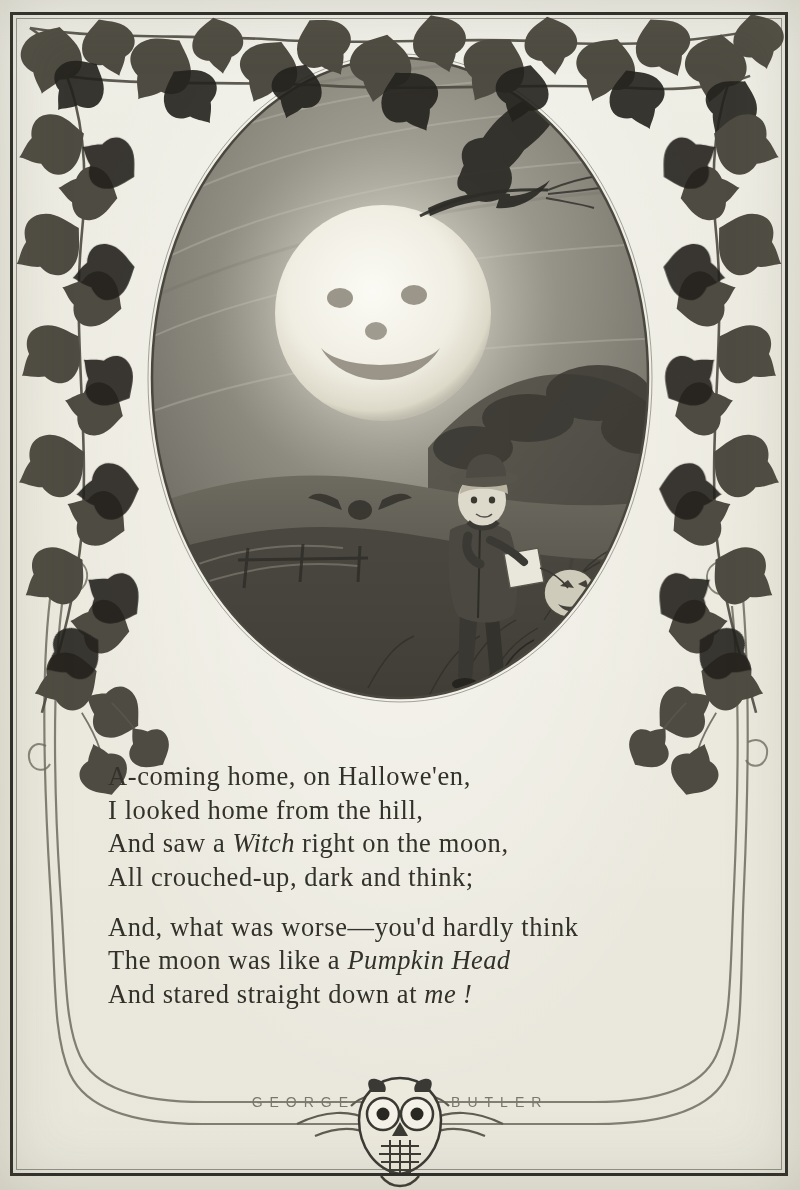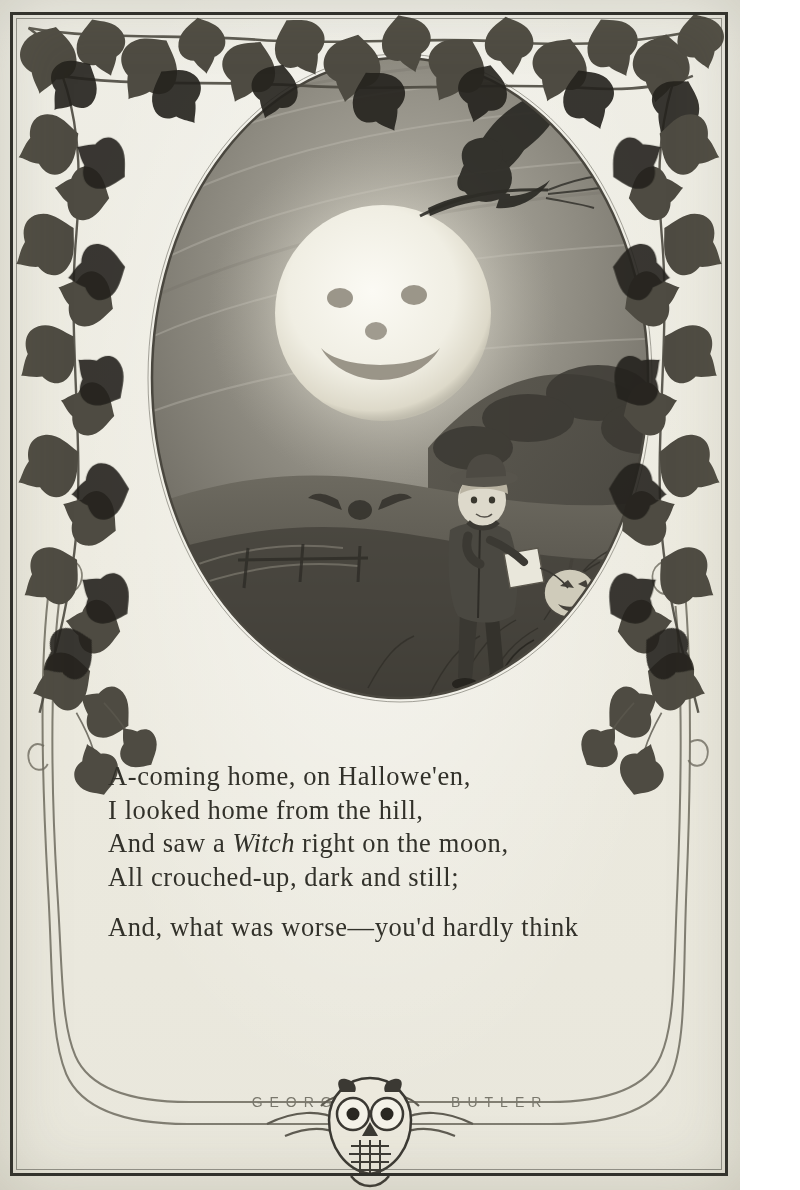--- a/index.html
+++ b/index.html
@@ -10,21 +10,21 @@
   body {
     width: 800px;
     height: 1190px;
     overflow: hidden;
     font-family: "Liberation Serif", serif;
   }
 
   
   .page {
     position: relative;
-    width: 740px;
+    width: 800px;
     height: 1190px;
     background: #fde047;
     overflow: hidden;
   }
   .paper-tone {
     position: absolute;
     inset: 0;
     background:
       radial-gradient(ellipse at 50% 40%, rgba(255,255,255,0.55) 0%, rgba(238,236,226,0) 62%),
       linear-gradient(180deg, #efeee6 0%, #eceadf 45%, #e9e7dc 100%);
@@ -430,24 +430,26 @@
         </g>
       </g>
     </svg>
   </div>
 
   <div class="verse">
       <div class="stanza">
         <div class="line">A-coming home, on Hallowe'en,</div>
         <div class="line">I looked home from the hill,</div>
         <div class="line">And saw a <em>Witch</em> right on the moon,</div>
-        <div class="line">All crouched-up, dark and still;</div>
+        <div class="line">All crouched-up, dark and think;</div>
       </div>
       <div class="stanza">
         <div class="line">And, what was worse—you'd hardly think</div>
+        <div class="line">The moon was like a <em>Pumpkin Head</em></div>
+        <div class="line">And stared straight down at <em>me !</em></div>
       </div>
     </div>
 
   <div class="signature">
     <div class="sig-name sig-left">GEORGE</div>
     <div class="sig-name sig-right">BUTLER</div>
   </div>
 
   <div class="owl-wrap">
     <svg viewBox="0 0 210 118" xmlns="http://www.w3.org/2000/svg">

